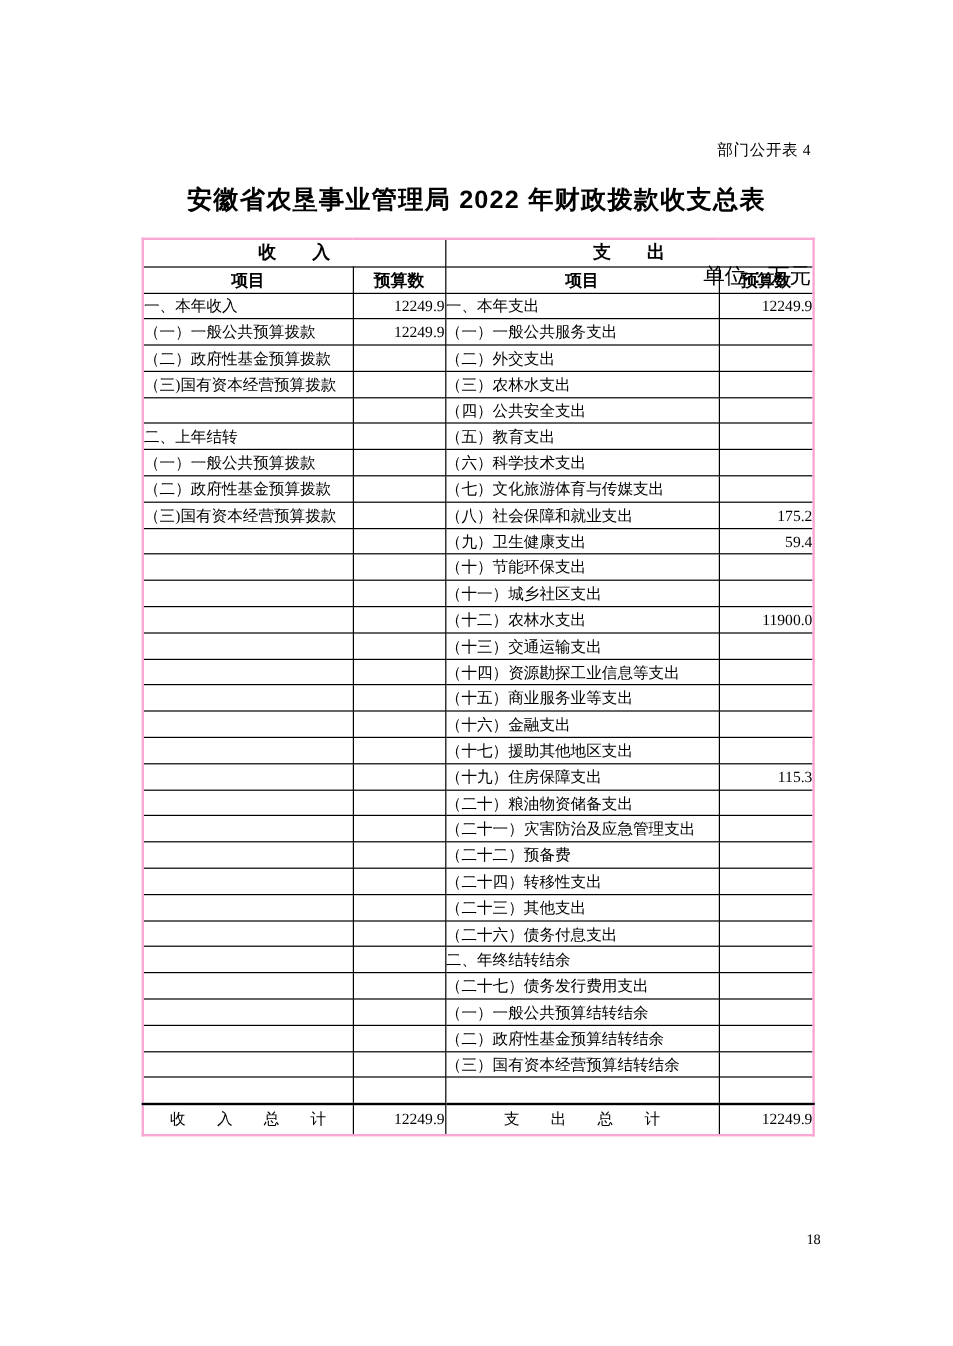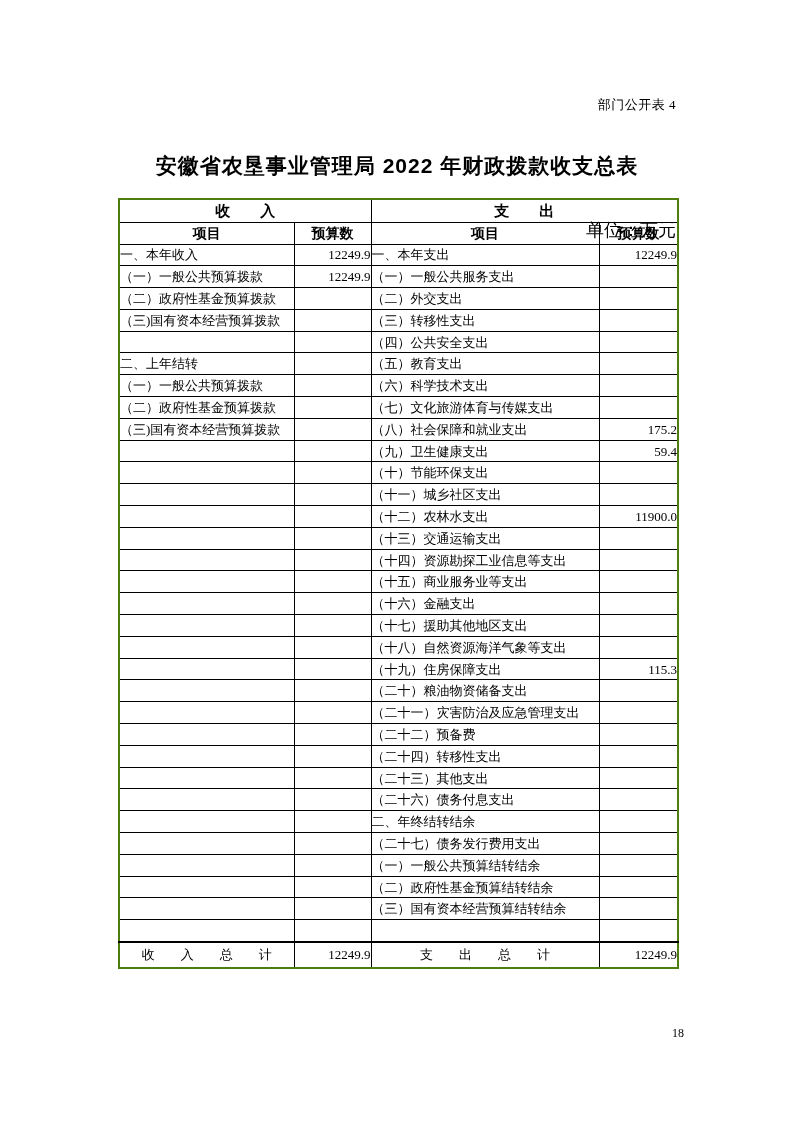--- a/index.html
+++ b/index.html
@@ -6,21 +6,21 @@
   body {
     width: 794px; height: 1122px;
     background: #ffffff;
     color: #000;
     font-family: "Liberation Serif", "DejaVu Serif", serif;
     position: relative;
     overflow: hidden;
   }
   .doc-note {
     position: absolute;
-    top: 96px; right: 118px;
+    top: 116px; right: 118px;
     font-size: 13px;
     letter-spacing: 0.5px;
     font-family: Liberation Serif, serif;
   }
   .doc-title {
     position: absolute;
     top: 152px; left: 0;
     width: 794px;
     text-align: center;
     font-size: 21px;
@@ -32,21 +32,21 @@
     position: absolute;
     top: 180px; right: 118px;
     font-size: 18px;
     margin-top: 38px;
   }
   table.budget-table {
     position: absolute;
     top: 198px; left: 118px;
     border-collapse: collapse;
     table-layout: fixed;
-    border: 2px solid #4d7c0f;
+    border: 2px solid #f9a8d4;
   }
   table.budget-table td {
     border: 1px solid #000;
     font-size: 13px;
     line-height: 1;
     padding: 0;
     overflow: hidden;
     white-space: nowrap;
   }
   tr.group-header-row { height: 23px; }
@@ -121,21 +121,21 @@
       </tr>
       <tr class="data-row">
         <td class="item-cell">（二）政府性基金预算拨款</td>
         <td class="value-cell"></td>
         <td class="item-cell">（二）外交支出</td>
         <td class="value-cell"></td>
       </tr>
       <tr class="data-row">
         <td class="item-cell">（三)国有资本经营预算拨款</td>
         <td class="value-cell"></td>
-        <td class="item-cell">（三）转移性支出</td>
+        <td class="item-cell">（三）农林水支出</td>
         <td class="value-cell"></td>
       </tr>
       <tr class="data-row">
         <td class="item-cell"></td>
         <td class="value-cell"></td>
         <td class="item-cell">（四）公共安全支出</td>
         <td class="value-cell"></td>
       </tr>
       <tr class="data-row">
         <td class="item-cell">二、上年结转</td>
@@ -206,26 +206,20 @@
       <tr class="data-row">
         <td class="item-cell"></td>
         <td class="value-cell"></td>
         <td class="item-cell">（十六）金融支出</td>
         <td class="value-cell"></td>
       </tr>
       <tr class="data-row">
         <td class="item-cell"></td>
         <td class="value-cell"></td>
         <td class="item-cell">（十七）援助其他地区支出</td>
-        <td class="value-cell"></td>
-      </tr>
-      <tr class="data-row">
-        <td class="item-cell"></td>
-        <td class="value-cell"></td>
-        <td class="item-cell">（十八）自然资源海洋气象等支出</td>
         <td class="value-cell"></td>
       </tr>
       <tr class="data-row">
         <td class="item-cell"></td>
         <td class="value-cell"></td>
         <td class="item-cell">（十九）住房保障支出</td>
         <td class="value-cell">115.3</td>
       </tr>
       <tr class="data-row">
         <td class="item-cell"></td>

